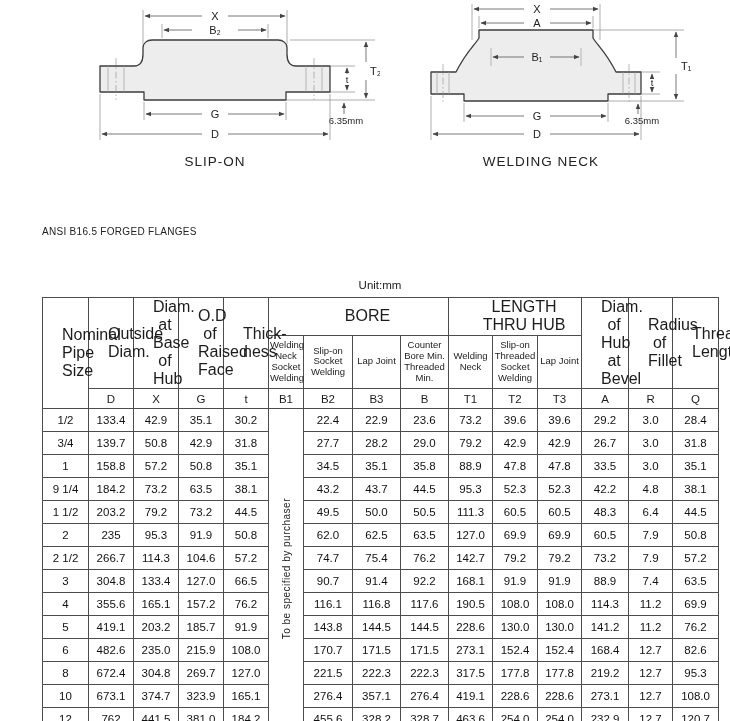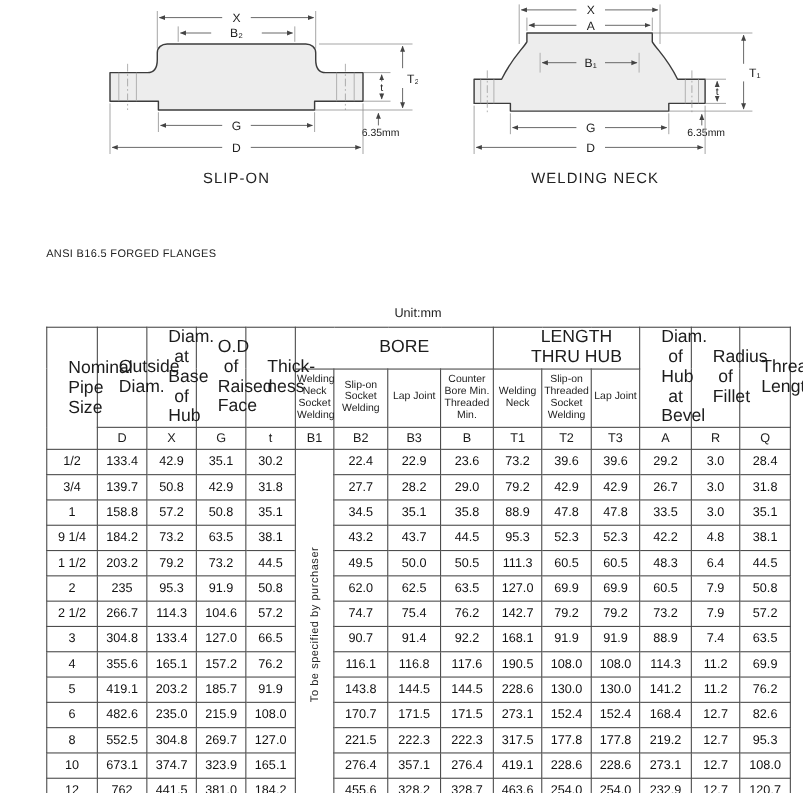--- a/index.html
+++ b/index.html
@@ -404,21 +404,21 @@
           <td>171.5</td>
           <td>273.1</td>
           <td>152.4</td>
           <td>152.4</td>
           <td>168.4</td>
           <td>12.7</td>
           <td>82.6</td>
         </tr>
         <tr>
           <td>8</td>
-          <td>552.5</td>
+          <td>672.4</td>
           <td>304.8</td>
           <td>269.7</td>
           <td>127.0</td>
           <td>221.5</td>
           <td>222.3</td>
           <td>222.3</td>
           <td>317.5</td>
           <td>177.8</td>
           <td>177.8</td>
           <td>219.2</td>

